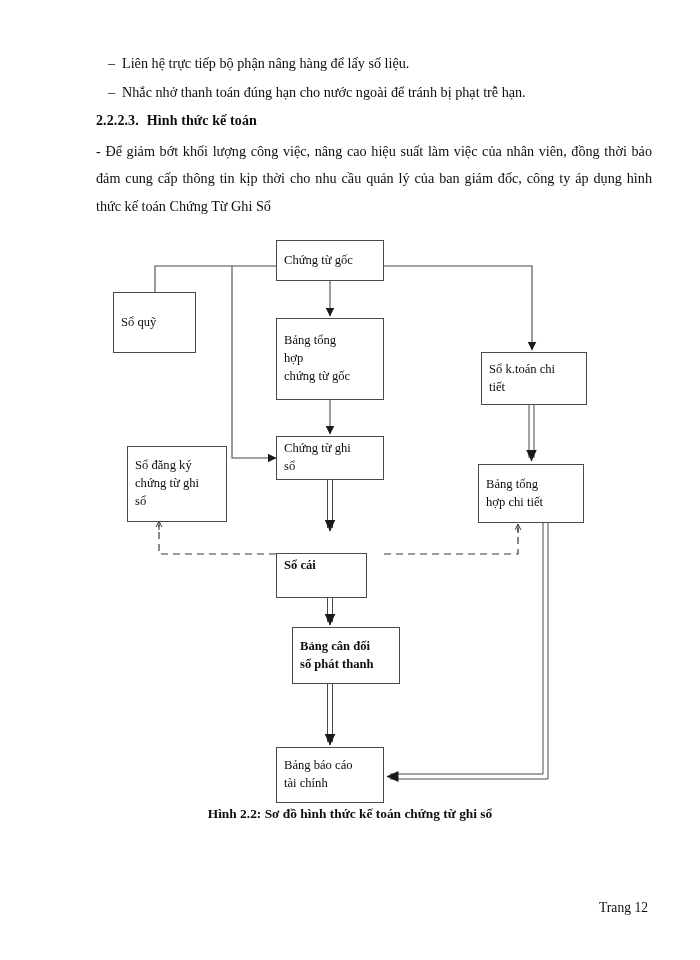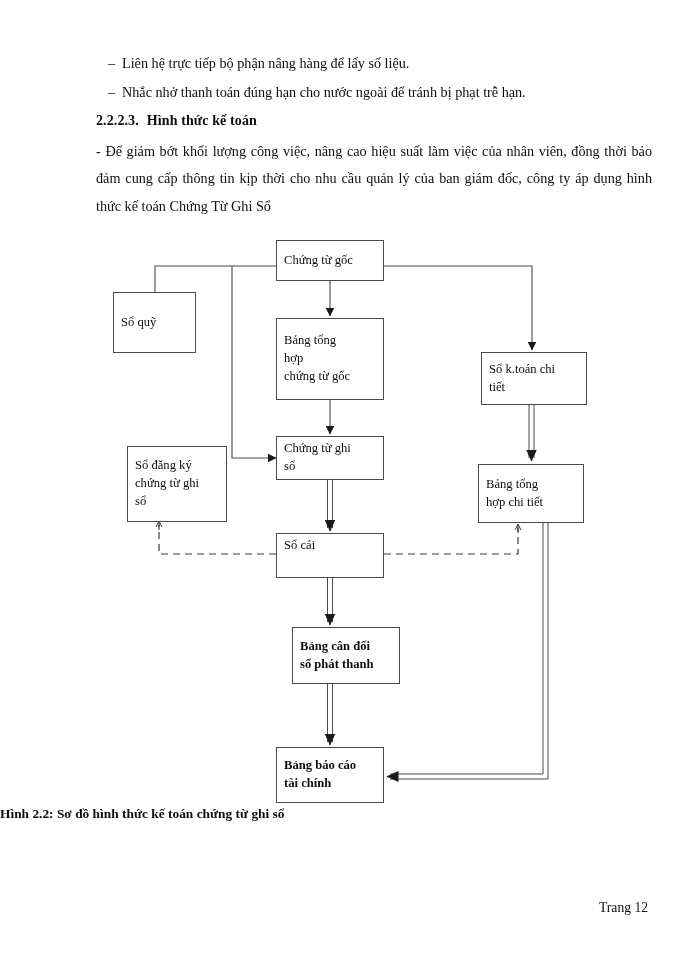--- a/index.html
+++ b/index.html
@@ -28,21 +28,21 @@
     border:1px solid #4a4a4a;background:#fff;
     display:flex;align-items:center;
     font-size:12.6px;line-height:1.42;
     padding:3px 7px;
   }
   .node.center{justify-content:center;text-align:left;}
   .node.left{justify-content:flex-start;text-align:left;margin-left:16px;}
   .node .inner{width:100%;}
 
   .caption{
-    position:absolute;left:0;top:806px;width:700px;
+    position:absolute;left:0;top:806px;width:700px;text-align:center;
     font-size:13.4px;font-weight:bold;
   }
   .footer{
     position:absolute;right:52px;top:900px;
     font-size:13.6px;
     text-align:center;
   }
 </style>
 </head>
 <body>
@@ -189,32 +189,32 @@
       </span>
     </div>
 
     <div class="node center" style="left:478px;top:464px;width:106px;height:59px;">
       <span class="inner">
         <span>Bảng tổng</span><br>
         <span>hợp chi tiết</span>
       </span>
     </div>
 
-    <div class="node center" style="left:276px;top:533px;width:108px;height:45px;align-items:flex-start;">
+    <div class="node center" style="left:276px;top:553px;width:91px;height:45px;align-items:flex-start;font-weight:bold;">
       <span class="inner">Sổ cái</span>
     </div>
 
     <div class="node left" style="left:276px;top:627px;width:108px;height:57px;font-weight:bold;">
       <span class="inner">
         <span>Bảng cân đối</span><br>
         <span>số phát thanh</span>
       </span>
     </div>
 
-    <div class="node center" style="left:276px;top:747px;width:108px;height:56px;font-weight:bold;">
+    <div class="node center" style="left:276px;top:747px;width:108px;height:56px;">
       <span class="inner">
         <span>Bảng báo cáo</span><br>
         <span>tài chính</span>
       </span>
     </div>
 
   </div>
 
   <div class="caption">Hình 2.2: Sơ đồ hình thức kế toán chứng từ ghi sổ</div>
 

